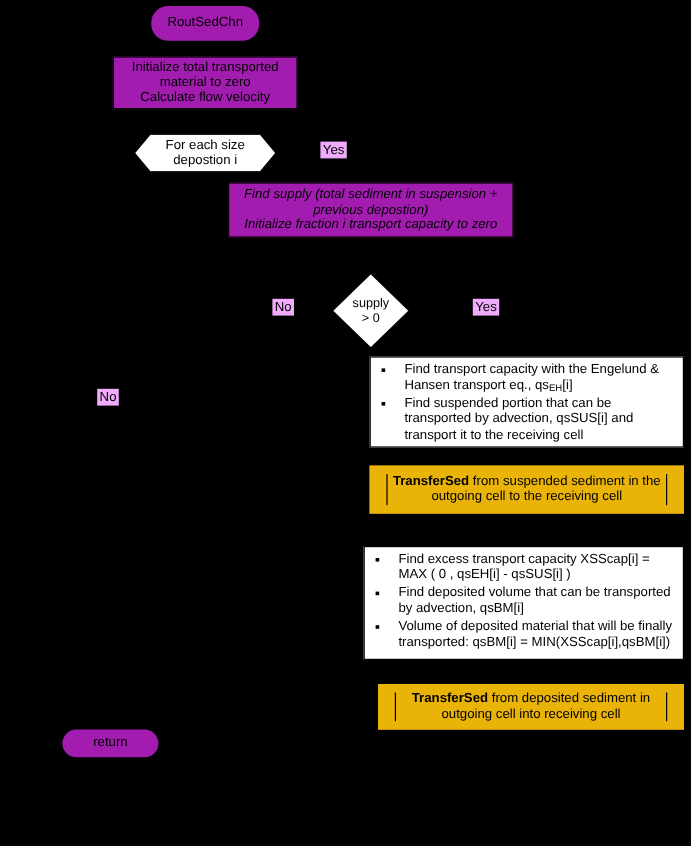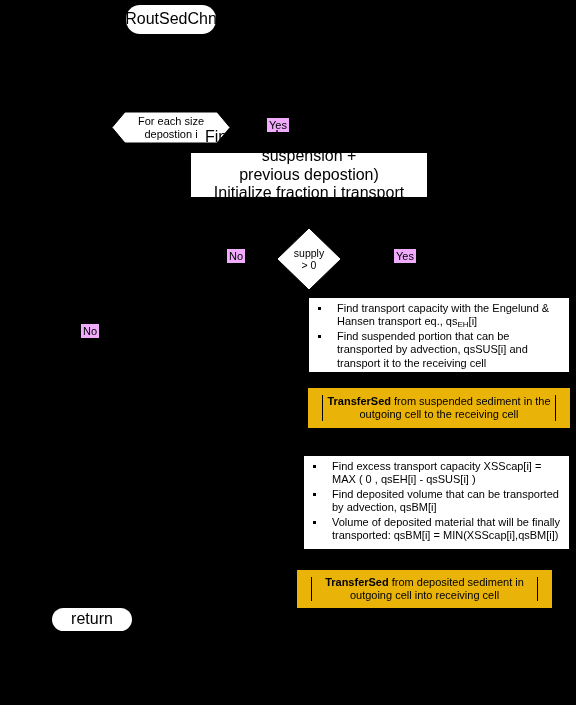--- a/index.html
+++ b/index.html
@@ -11,29 +11,29 @@
     position: relative;
     width: 576px;
     height: 705px;
     background: #000000;
     overflow: hidden;
     font-family: "Liberation Sans", sans-serif;
     color: #000000;
   }
   .node {
     position: absolute;
-    background: #ffffff;
+    background: #a21caf;
     color: #000000;
     box-sizing: border-box;
     display: flex;
     align-items: center;
     justify-content: center;
     text-align: center;
     line-height: 1.18;
-    font-size: 16px;
+    font-size: 11px;
   }
   
   .terminator {
     border-radius: 14px;
   }
   
   .process {
     border: 1px solid #000000;
   }
   
@@ -162,34 +162,39 @@
       <path d="M438,428 L438,455"></path>
       <path d="M438,550 L438,570"></path>
       <path d="M438,608 L438,622"></path>
     </g>
   </svg>
 
   <div class="node terminator" style="left:126px; top:5px; width:90px; height:29px;">
     <span>RoutSedChn</span>
   </div>
 
+  <div class="node process" style="left:94px; top:47px; width:154px; height:44px; flex-direction:column;">
+    <span>Initialize total transported</span>
+    <span>material to zero</span>
+    <span>Calculate flow velocity</span>
+  </div>
 
   <div class="hexwrap" style="left:112px; top:112px; width:118px; height:31px;">
     <svg width="118" height="31" aria-hidden="true">
       <polygon points="13,0 105,0 118,15.5 105,31 13,31 0,15.5" fill="#ffffff" stroke="#000000" stroke-width="1"></polygon>
     </svg>
     <div class="hextext" style="flex-direction:column;">
       <span>For each size</span>
       <span>depostion i</span>
     </div>
   </div>
 
   <div class="edgelabel" style="left:267px; top:118px;">Yes</div>
 
-  <div class="node process" style="left:190px; top:152px; width:238px; height:46px; flex-direction:column;">
+  <div class="node process" style="left:190px; top:152px; width:238px; height:46px; flex-direction:column;font-style:italic;">
     <span>Find supply (total sediment in suspension +</span>
     <span>previous depostion)</span>
     <span>Initialize fraction i transport capacity to zero</span>
   </div>
 
   <div class="diamondwrap" style="left:277px; top:228px; width:64px; height:62px;">
     <svg width="64" height="62" aria-hidden="true">
       <polygon points="32,0 64,31 32,62 0,31" fill="#ffffff" stroke="#000000" stroke-width="1"></polygon>
     </svg>
     <div class="dtext">
@@ -231,21 +236,21 @@
       <li>
         <span>Find deposited volume that can be transported by advection, qsBM[i]</span>
       </li>
       <li>
         <span>Volume of deposited material that will be finally transported:  qsBM[i] = MIN(XSScap[i],qsBM[i])</span>
       </li>
     </ul>
   </div>
 
 
-  <div class="subproc" style="left:297px; top:570px; width:255px; height:38px;">
+  <div class="subproc" style="left:315px; top:570px; width:255px; height:38px;">
     <div class="inner">
       <span>
         <b>TransferSed</b><span> from deposited sediment in outgoing cell into receiving cell</span>
       </span>
     </div>
   </div>
 
   <div class="node terminator" style="left:52px; top:608px; width:80px; height:23px;">
     <span>return</span>
   </div>

